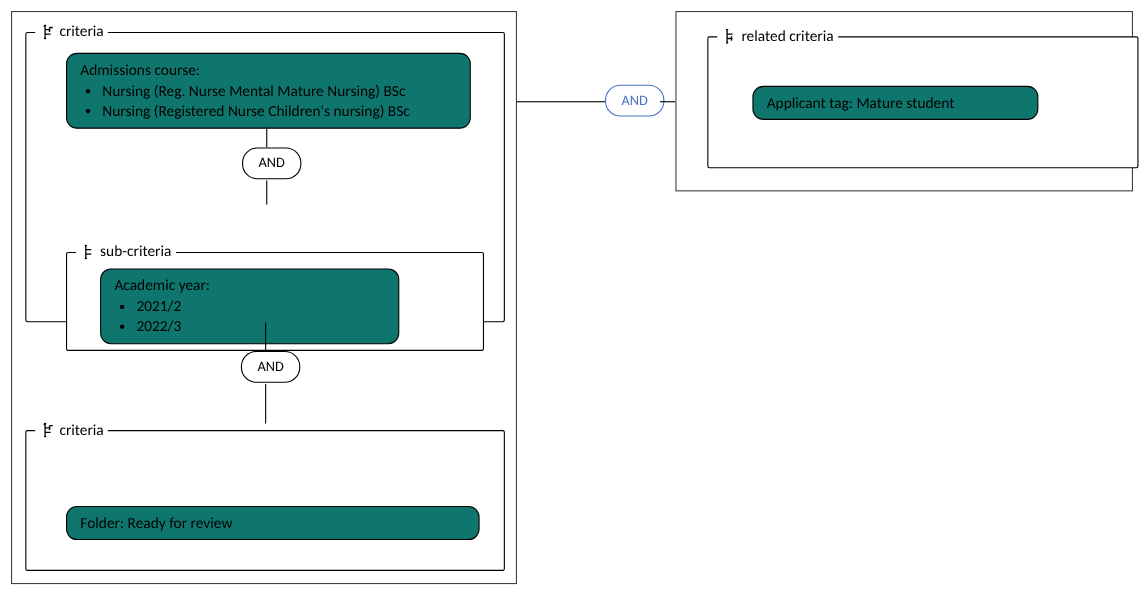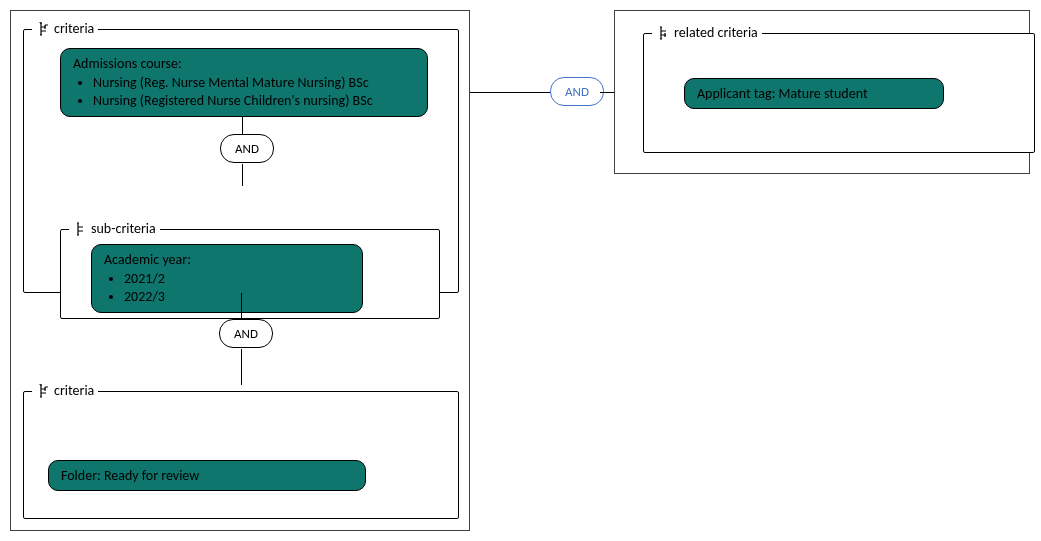--- a/index.html
+++ b/index.html
@@ -162,21 +162,21 @@
         <span class="tree-icon">
           <svg viewBox="0 0 14 14">
               <path d="M4 1 h2 M5 1 v12 M4 13 h2 M5 5 h5 M5 9 h5 M9 3 v4 M9 3 h3" stroke="#000" stroke-width="1.2" fill="none"></path>
               <text x="3" y="3" font-size="5">+</text>
             </svg>
         </span>
         <span>criteria</span>
       </div>
 
 
-      <div class="rounded-field" style="left:24px; top:68px; width:318px;">
+      <div class="rounded-field" style="left:36px; top:68px; width:376px;">
         <span>Folder: Ready for review</span>
       </div>
     </div>
   </div>
 
   <div class="connector-h" style="left:470px; top:92px; width:80px;"></div>
 
   <div class="and-pill" style="left:550px; top:77px;">
     <span>AND</span>
   </div>

